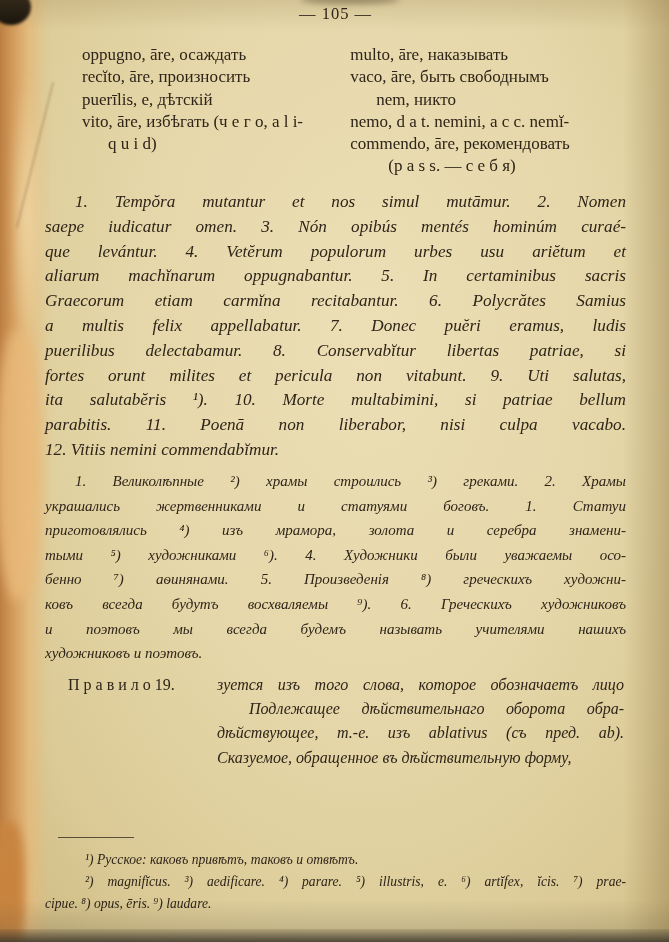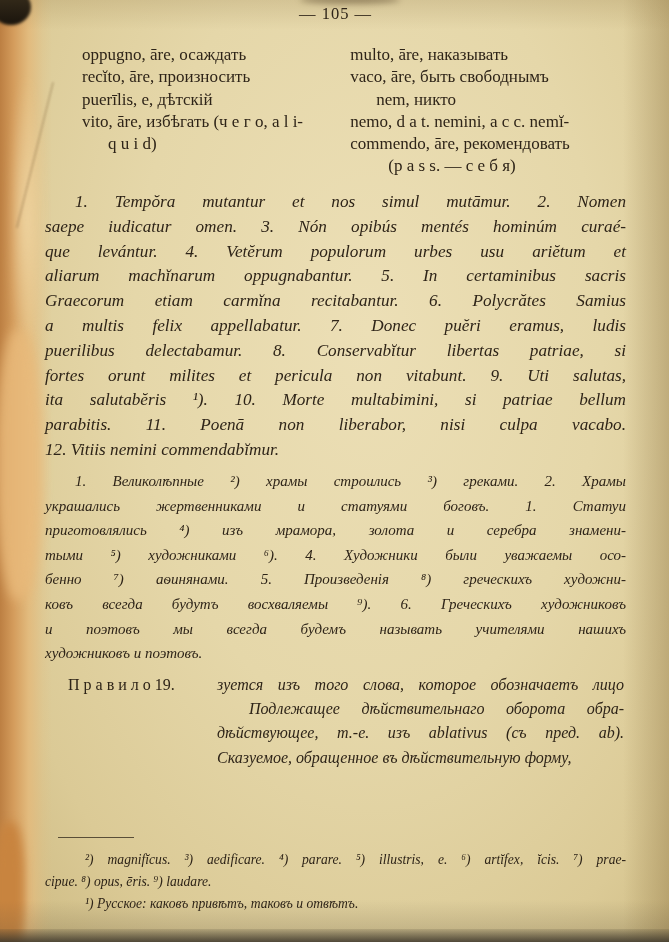--- a/index.html
+++ b/index.html
@@ -141,21 +141,21 @@
           <div class="tline pind">Подлежащее дѣйствительнаго оборота обра-</div>
           <div class="tline">дѣйствующее, т.-е. изъ ablativus (съ пред. ab).</div>
           <div class="tline noj">Сказуемое, обращенное въ дѣйствительную форму,</div>
         </div>
     </div>
   </div>
 
   <div class="abs fn-divider"></div>
   <div class="abs footnotes just">
     <div>
+        <div class="tline ind noj">¹) Русское: каковъ привѣтъ, таковъ и отвѣтъ.</div>
+      </div>
+    <div>
         <div class="tline ind">²) magnifĭcus. ³) aedificare. ⁴) parare. ⁵) illustris, e. ⁶) artĭfex, ĭcis. ⁷) prae-</div>
         <div class="tline noj">cipue. ⁸) opus, ēris. ⁹) laudare.</div>
-      </div>
-    <div>
-        <div class="tline ind noj">¹) Русское: каковъ привѣтъ, таковъ и отвѣтъ.</div>
       </div>
   </div>
 
 </div>
 
 </body></html>

